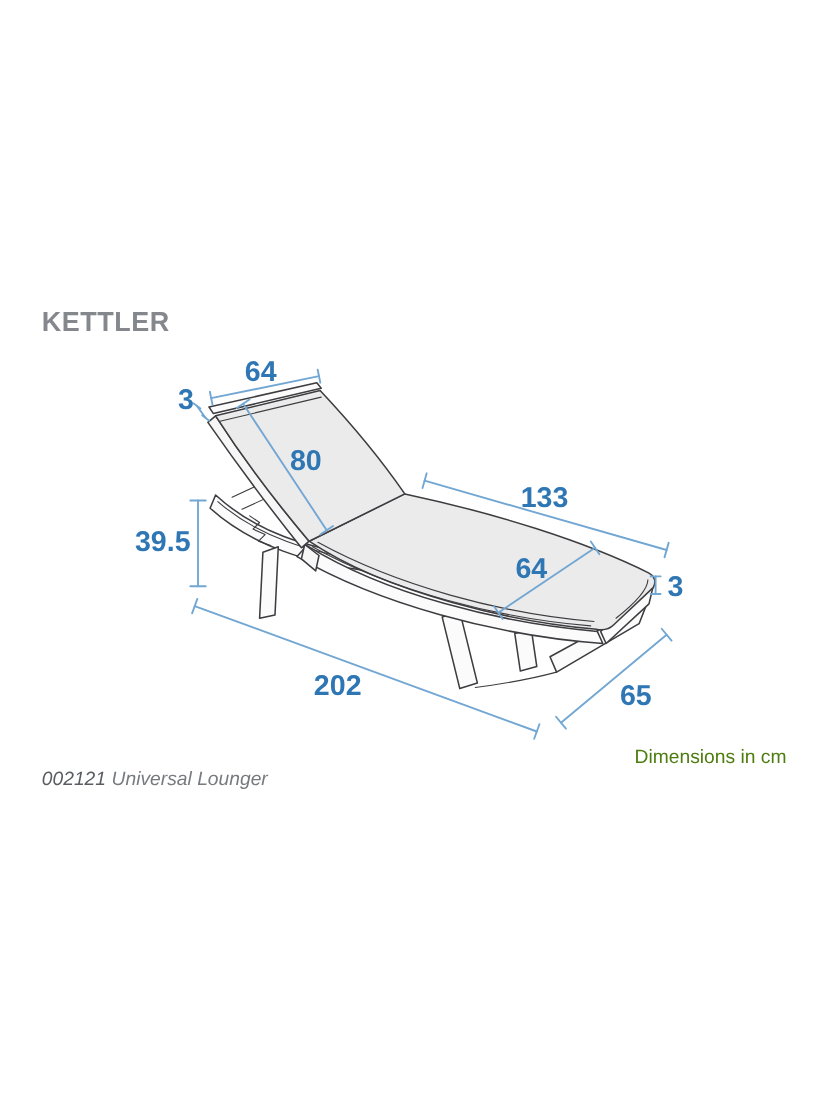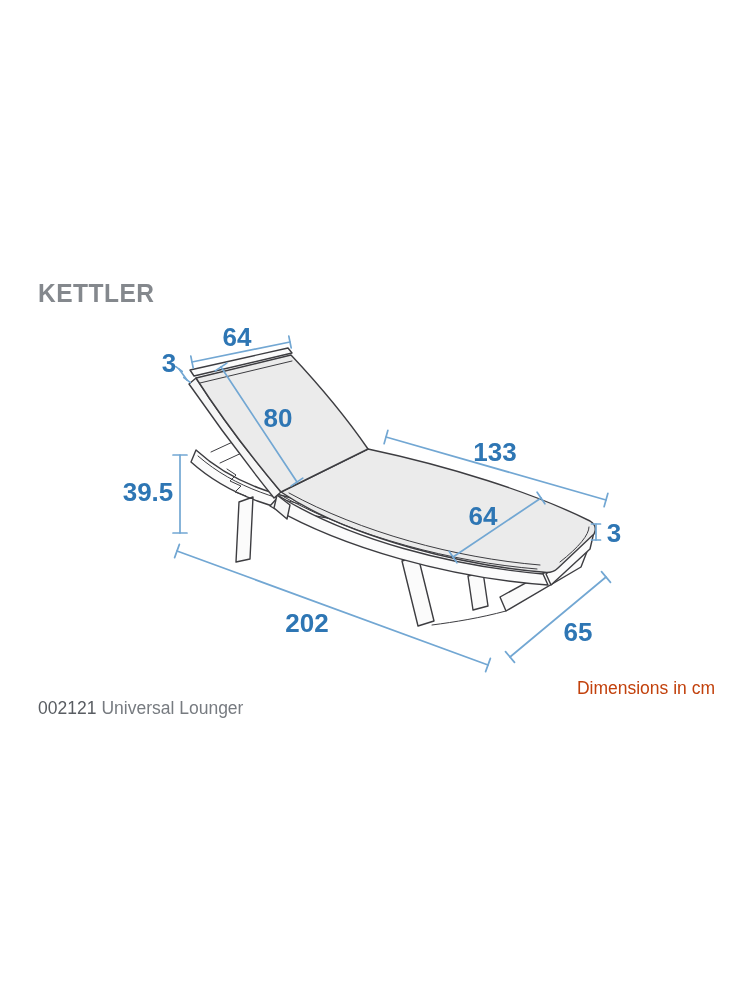--- a/index.html
+++ b/index.html
@@ -28,31 +28,32 @@
     left: 0; top: 0;
     width: 750px;
     height: 1000px;
   }
   .caption-left {
     position: absolute;
     left: 38px;
     top: 698px;
     font-size: 17.5px;
     color: #777b80;
+    font-style: italic;
   }
   .caption-left .code {
     color: #595d62;
     margin-right: 5px;
   }
   .caption-right {
     position: absolute;
     right: 35px;
     top: 678px;
     font-size: 17.5px;
-    color: #c2410c;
+    color: #4d7c0f;
     text-align: right;
   }
   .dim-label {
     font-family: "Liberation Sans", sans-serif;
     font-size: 26px;
     font-weight: 600;
     fill: #2e76b4;
   }
   .dim-line {
     stroke: #72a7d3;

